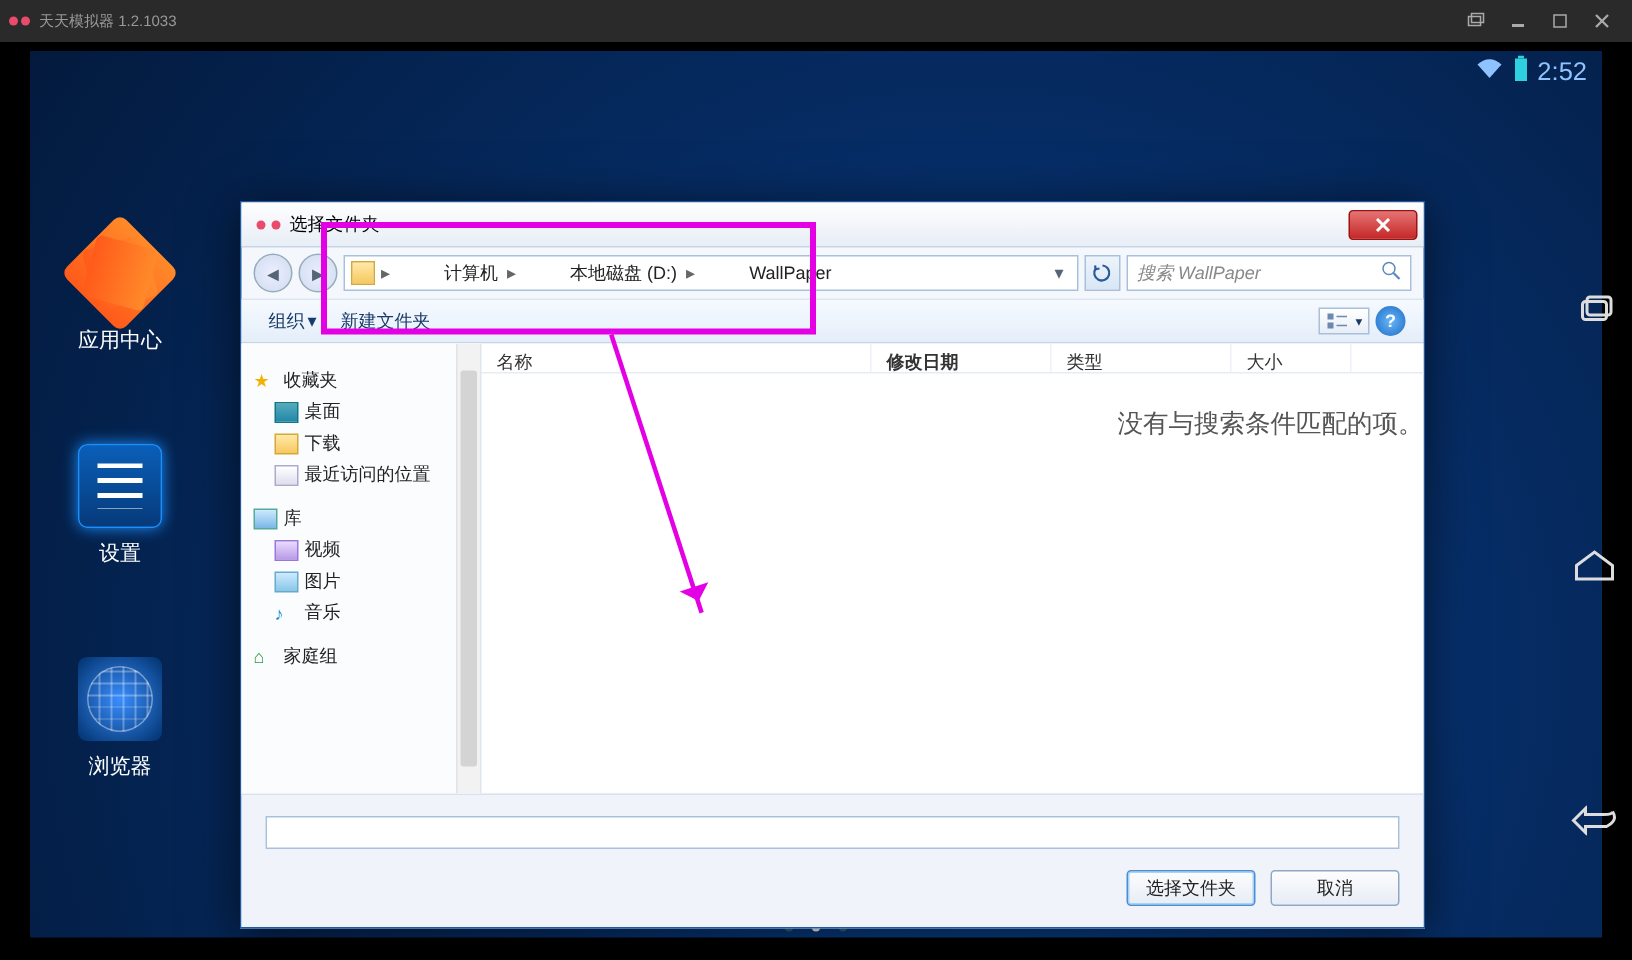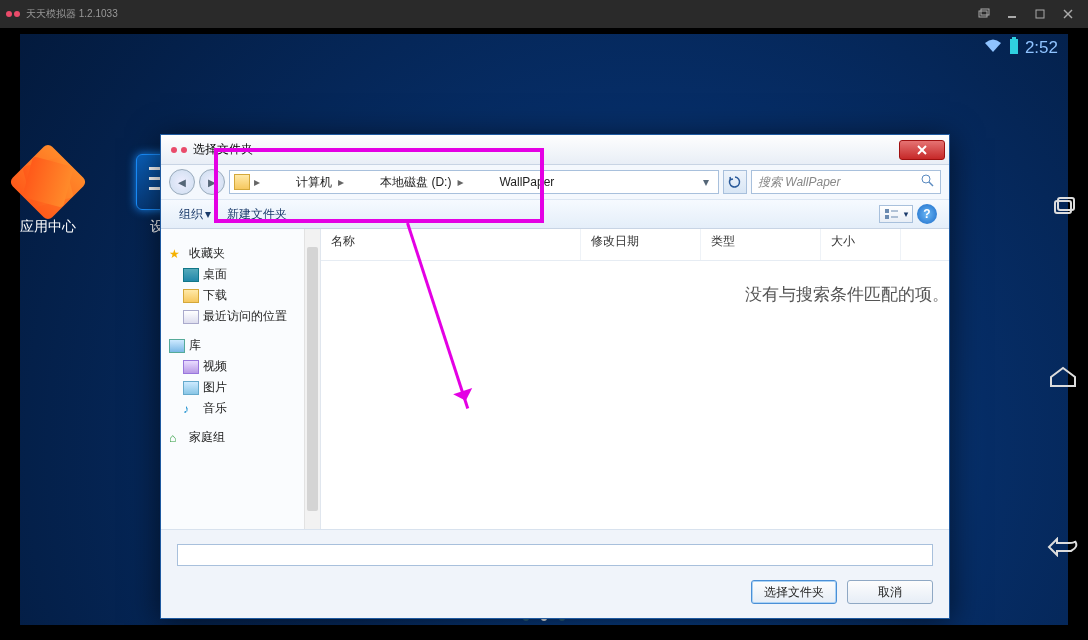--- a/index.html
+++ b/index.html
@@ -21,21 +21,21 @@
 .statusbar { height:28px; display:flex; align-items:center; justify-content:flex-end; gap:6px; padding:0 10px; color:#8fc3ff; font-size:17px; }
 .statusbar .wifi, .statusbar .batt { display:inline-block; }
 
 
 .navbtn { position:absolute; right:-18px; width:46px; height:46px; display:flex; align-items:center; justify-content:center; color:#ccc; }
 .nav-recents { top:150px; }
 .nav-home { top:320px; }
 .nav-back { top:490px; }
 
 
-.launcher { position:absolute; left:0; top:120px; width:120px; display:flex; flex-direction:row; align-items:center; gap:60px; }
+.launcher { position:absolute; left:0; top:120px; width:120px; display:flex; flex-direction:column; align-items:center; gap:60px; }
 .licon { width:80px; text-align:center; color:#fff; font-size:14px; }
 .licon .ic { width:56px; height:56px; margin:0 auto 8px; border-radius:6px; display:flex; align-items:center; justify-content:center; }
 .ic-appcenter { background:linear-gradient(#ff8a2a,#ff5a1a); transform:rotate(45deg); width:42px; height:42px; margin:7px auto 15px; position:relative; }
 .ic-appcenter:before,.ic-appcenter:after{content:"";position:absolute;background:linear-gradient(#ff8a2a,#ff5a1a);width:42px;height:42px;border-radius:4px;}
 .ic-appcenter:before{transform:rotate(30deg);} .ic-appcenter:after{transform:rotate(60deg);}
 .ic-settings { background:linear-gradient(#0a5fb8,#063a7a); border:1px solid #1a8fff; box-shadow:0 0 10px #1a8fff; position:relative;}
 .ic-settings:after{content:"";position:absolute;left:12px;top:12px;right:12px;bottom:12px;background:repeating-linear-gradient(#fff,#fff 3px,transparent 3px,transparent 10px);}
 .ic-browser { background:radial-gradient(circle,#3a8fff 0%,#063a7a 90%); border-radius:50%; position:relative;}
 .ic-browser:after{content:"";position:absolute;inset:6px;border-radius:50%;border:1px solid rgba(255,255,255,.4);background:repeating-linear-gradient(0deg,transparent,transparent 7px,rgba(255,255,255,.3) 7px,rgba(255,255,255,.3) 8px),repeating-linear-gradient(90deg,transparent,transparent 7px,rgba(255,255,255,.3) 7px,rgba(255,255,255,.3) 8px);}
 
@@ -78,23 +78,23 @@
 .ico-desk{background:linear-gradient(#5ab,#28a);width:14px;height:11px;border:1px solid #178;}
 .ico-rec{background:linear-gradient(#fff,#dde);width:14px;height:11px;border:1px solid #aac;}
 .ico-lib{background:linear-gradient(#cde9ff,#7ab8e6);width:14px;height:12px;border:1px solid #5a9;}
 .ico-vid{background:linear-gradient(#e9dcff,#b89ae6);width:14px;height:11px;border:1px solid #97d;}
 .ico-pic{background:linear-gradient(#cdeaff,#89c6e6);width:14px;height:11px;border:1px solid #6ac;}
 .ico-doc{background:#fff;width:12px;height:14px;border:1px solid #aac;}
 .ico-mus{color:#1a8fcf;}
 .ico-home{color:#2a9a3a;}
 
 .list { flex:1; padding:0; position:relative;}
-.list-head { height:32px; display:flex; border-bottom:1px solid #e6ecf3; color:#333; font-size:12px;}
+.list-head { height:20px; display:flex; border-bottom:1px solid #e6ecf3; color:#333; font-size:12px;}
 .list-head .col { padding:4px 10px; border-right:1px solid #eef2f7;}
-.c-name{width:260px;} .c-date{width:120px;} .c-type{width:120px;} .c-size{width:80px;}
+.c-name{width:260px;} .c-date{width:120px;font-weight:bold;} .c-type{width:120px;} .c-size{width:80px;}
 .list-empty { text-align:right; color:#555; padding:22px 0; font-size:17px;}
 
 .dlg-foot { border-top:1px solid #d8e2ee; background:#f0f4fa; padding:14px 16px; }
 .frow { display:flex; align-items:center; gap:8px; margin-bottom:14px;}
 .flabel { width:210px; text-align:right; color:#222;}
 .finput { flex:1; height:22px; border:1px solid #a8c0dc; background:#fff;}
 .fbtns { display:flex; justify-content:flex-end; gap:10px;}
 .fbtn { min-width:86px; height:24px; border:1px solid #8fa8c4; background:linear-gradient(#fdfdfd,#e6edf6); border-radius:3px; display:flex; align-items:center; justify-content:center; color:#222;}
 .fbtn.primary { border-color:#4a8fd6; box-shadow:0 0 0 1px #aad2f5 inset;}
 

